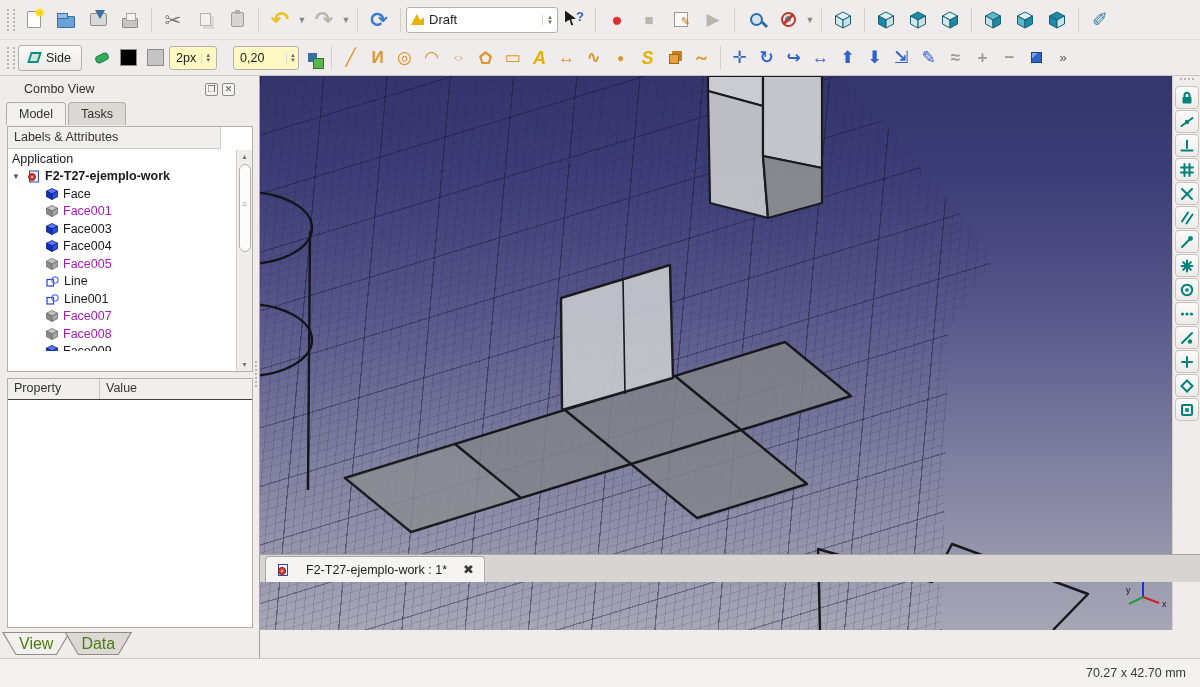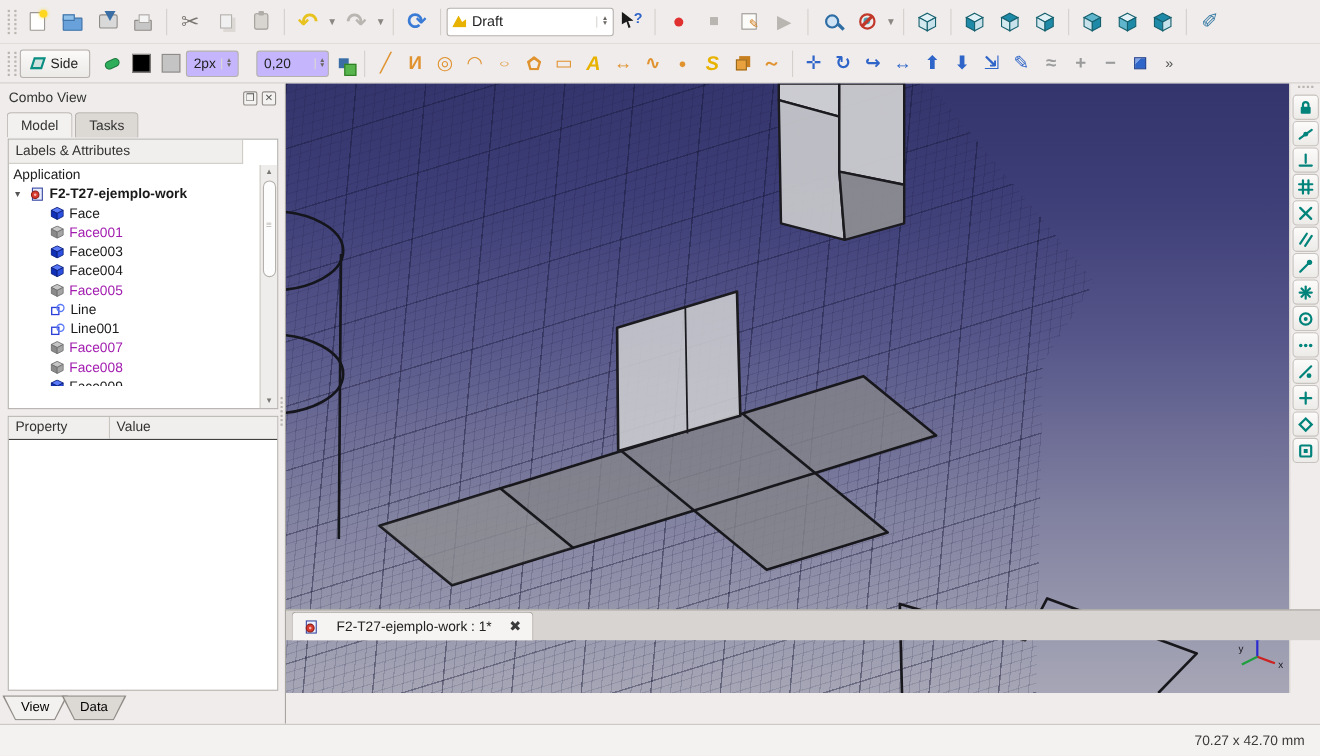--- a/index.html
+++ b/index.html
@@ -54,30 +54,30 @@
   .ic-pentagon { width:13px; height:13px; background:#e0922f; clip-path:polygon(50% 0,100% 38%,81% 100%,19% 100%,0 38%); position:relative; }
   .ic-pentagon::after { content:""; position:absolute; left:2.5px; top:3px; width:8px; height:8px; background:#efeceb; clip-path:polygon(50% 0,100% 38%,81% 100%,19% 100%,0 38%); }
   .ic-facebinder { width:10px; height:10px; background:#e8a13c; border:1px solid #9a6a1f; box-shadow:3px -3px 0 0 #c77f1f; margin-left:-2px; margin-top:3px; }
   .ic-cube2d { width:11px; height:11px; background:linear-gradient(135deg,#7fa3e8 0 30%,#2f64c8 30%); border:1px solid #1a3a8a; }
 
   
   .combo { display:flex; align-items:center; gap:5px; width:152px; height:26px; background:#fff; border:1px solid #b5b1ad; border-radius:3px; padding:0 4px; font-size:13px; color:#222; }
   .ic-draftwb { width:13px; height:11px; background:#e8b200; clip-path:polygon(0 100%,45% 0,70% 55%,100% 30%,100% 100%); }
   .combo .spin-col { margin-left:auto; display:flex; flex-direction:column; align-items:center; color:#6a6662; font-size:6px; line-height:5px; border-left:1px solid #d8d4d0; padding-left:4px; }
 
-  .spinbox { display:flex; align-items:center; height:24px; background:#c4b5fd; border:1px solid #b5b1ad; border-radius:3px; padding:0 2px 0 6px; font-size:12.5px; color:#222; }
+  .spinbox { display:flex; align-items:center; height:24px; background:#fef9c3; border:1px solid #b5b1ad; border-radius:3px; padding:0 2px 0 6px; font-size:12.5px; color:#222; }
   .spinbox .spin-col { display:flex; flex-direction:column; color:#6a6662; font-size:6px; line-height:5px; margin-left:5px; border-left:1px solid #ddd9d5; padding-left:3px; }
   .side-btn { display:flex; align-items:center; gap:6px; height:26px; padding:0 10px; background:linear-gradient(#fbfaf9,#eceae7); border:1px solid #b5b1ad; border-radius:3px; font-size:12.5px; color:#222; }
 
   
   .main { position:absolute; top:76px; left:0; width:1200px; height:554px; display:flex; }
 
   
   .panel { position:relative; width:260px; height:582px; background:#efeceb; border-right:1px solid #a8a4a0; }
-  .panel-title { position:absolute; top:2px; left:0; width:100%; height:22px; display:flex; align-items:center; padding:0 8px; font-size:12.5px; color:#333; }
+  .panel-title { position:absolute; top:2px; left:0; width:100%; height:22px; display:flex; align-items:center; padding:0 24px; font-size:12.5px; color:#333; }
   .win-btns { margin-left:auto; display:flex; gap:4px; }
   .win-btn { width:13px; height:13px; border:1px solid #8f8b87; border-radius:2px; font-size:9px; line-height:11px; text-align:center; color:#555; background:#f4f2f0; }
   .tabs { position:absolute; top:26px; left:6px; display:flex; }
   .tab { height:23px; padding:0 12px; font-size:12.5px; color:#333; border:1px solid #b1ada9; border-bottom:none; border-radius:4px 4px 0 0; background:#dcd8d4; line-height:22px; margin-right:2px; }
   .tab.active { background:#f3f1ef; position:relative; z-index:2; }
   .tree-widget { position:absolute; top:50px; left:7px; width:246px; height:246px; background:#fff; border:1px solid #b3afab; overflow:hidden; }
   .tree-header { height:22px; background:#f1efed; border-bottom:1px solid #d0ccc8; font-size:12.5px; color:#333; padding:3px 6px; width:213px; border-right:1px solid #d0ccc8; }
   .tree-rows { position:absolute; top:23px; left:0; width:228px; bottom:0; overflow:hidden; }
   .trow { display:flex; align-items:center; height:17.5px; font-size:12.5px; color:#1a1a1a; padding-left:4px; gap:5px; white-space:nowrap; }
   .trow .exp { width:10px; font-size:8px; color:#555; }
@@ -87,21 +87,21 @@
   .vs-btn { height:13px; text-align:center; font-size:7px; color:#7a7672; line-height:13px; }
   .vs-thumb { position:absolute; top:14px; left:1.5px; width:12px; height:88px; background:#fcfcfc; border:1px solid #b4b0ac; border-radius:6px; }
   .vs-thumb::after { content:"≡"; display:block; text-align:center; color:#b4b0ac; font-size:9px; margin-top:34px; }
   .vs-down { position:absolute; bottom:0; width:100%; }
   .prop-widget { position:absolute; top:302px; left:7px; width:246px; height:250px; background:#fff; border:1px solid #b3afab; }
   .prop-head { display:flex; height:21px; background:#f1efed; border-bottom:1px solid #404040; font-size:12.5px; color:#333; }
   .prop-head .c1 { width:92px; padding:2px 6px; border-right:1px solid #c9c5c1; }
   .prop-head .c2 { flex:1; padding:2px 6px; }
   .bottom-tabs { position:absolute; top:556px; left:2px; display:flex; }
   .btab-o { height:23px; margin-right:-6px; clip-path:polygon(0 0,100% 0,80% 100%,20% 100%); background:#8f8b86; padding:1px; }
-  .btab { height:21px; clip-path:polygon(1px 0,calc(100% - 1px) 0,80% 100%,20% 100%); background:#dcd8d4; font-size:12px; color:#000000; padding:2px 16px 0; }
+  .btab { height:21px; clip-path:polygon(1px 0,calc(100% - 1px) 0,80% 100%,20% 100%); background:#dcd8d4; font-size:16px; color:#4d7c0f; padding:2px 16px 0; }
   .btab.active { background:#f3f1ef; }
   .panel-grip { position:absolute; right:-1px; top:285px; width:5px; height:26px; border-left:2px dotted #b9b5b1; }
 
   
   .viewport { position:relative; width:912px; height:554px; background:linear-gradient(180deg,#35356d 0%,#3d3d77 18%,#56568a 42%,#8080a0 70%,#9d9db1 92%,#a6a6b6 100%); overflow:hidden; }
   .gridlayer { position:absolute; inset:0;
     background:
       repeating-linear-gradient(95deg, rgba(18,18,48,.34) 0 1.3px, transparent 1.3px 63px),
       repeating-linear-gradient(95deg, rgba(25,25,60,.16) 0 1px, transparent 1px 9px),
       repeating-linear-gradient(163deg, rgba(18,18,48,.30) 0 1.3px, transparent 1.3px 56px),

